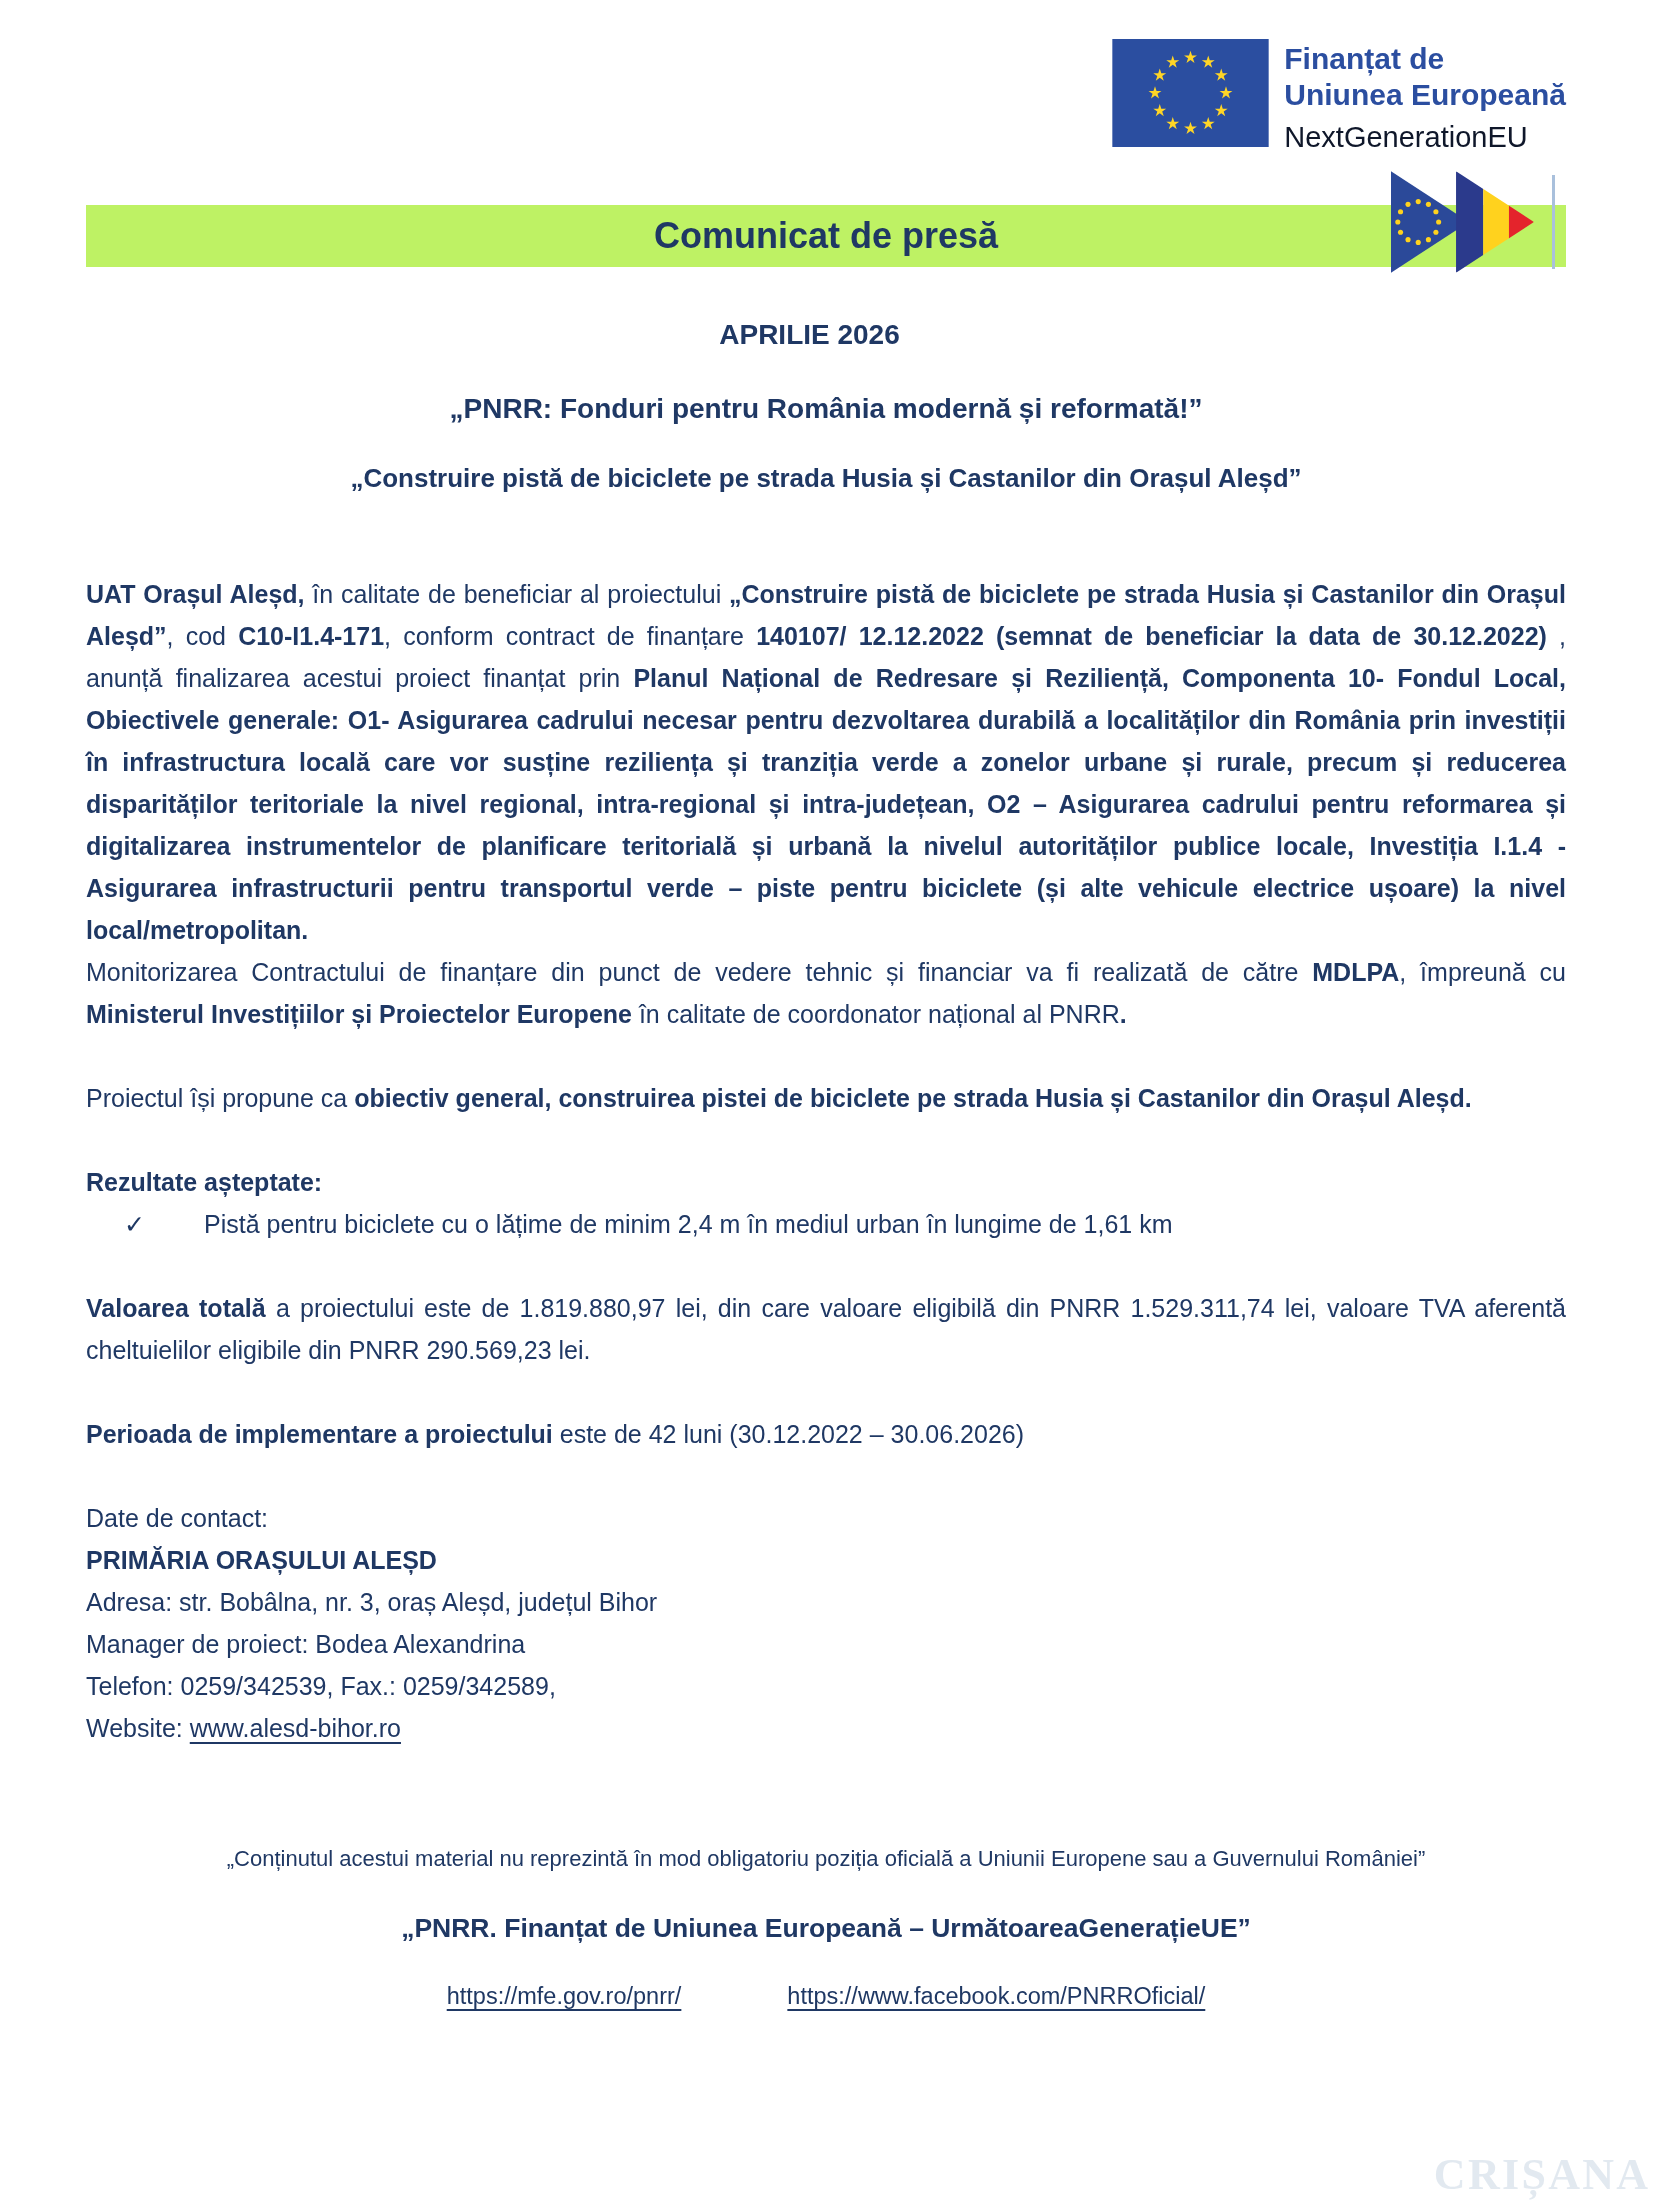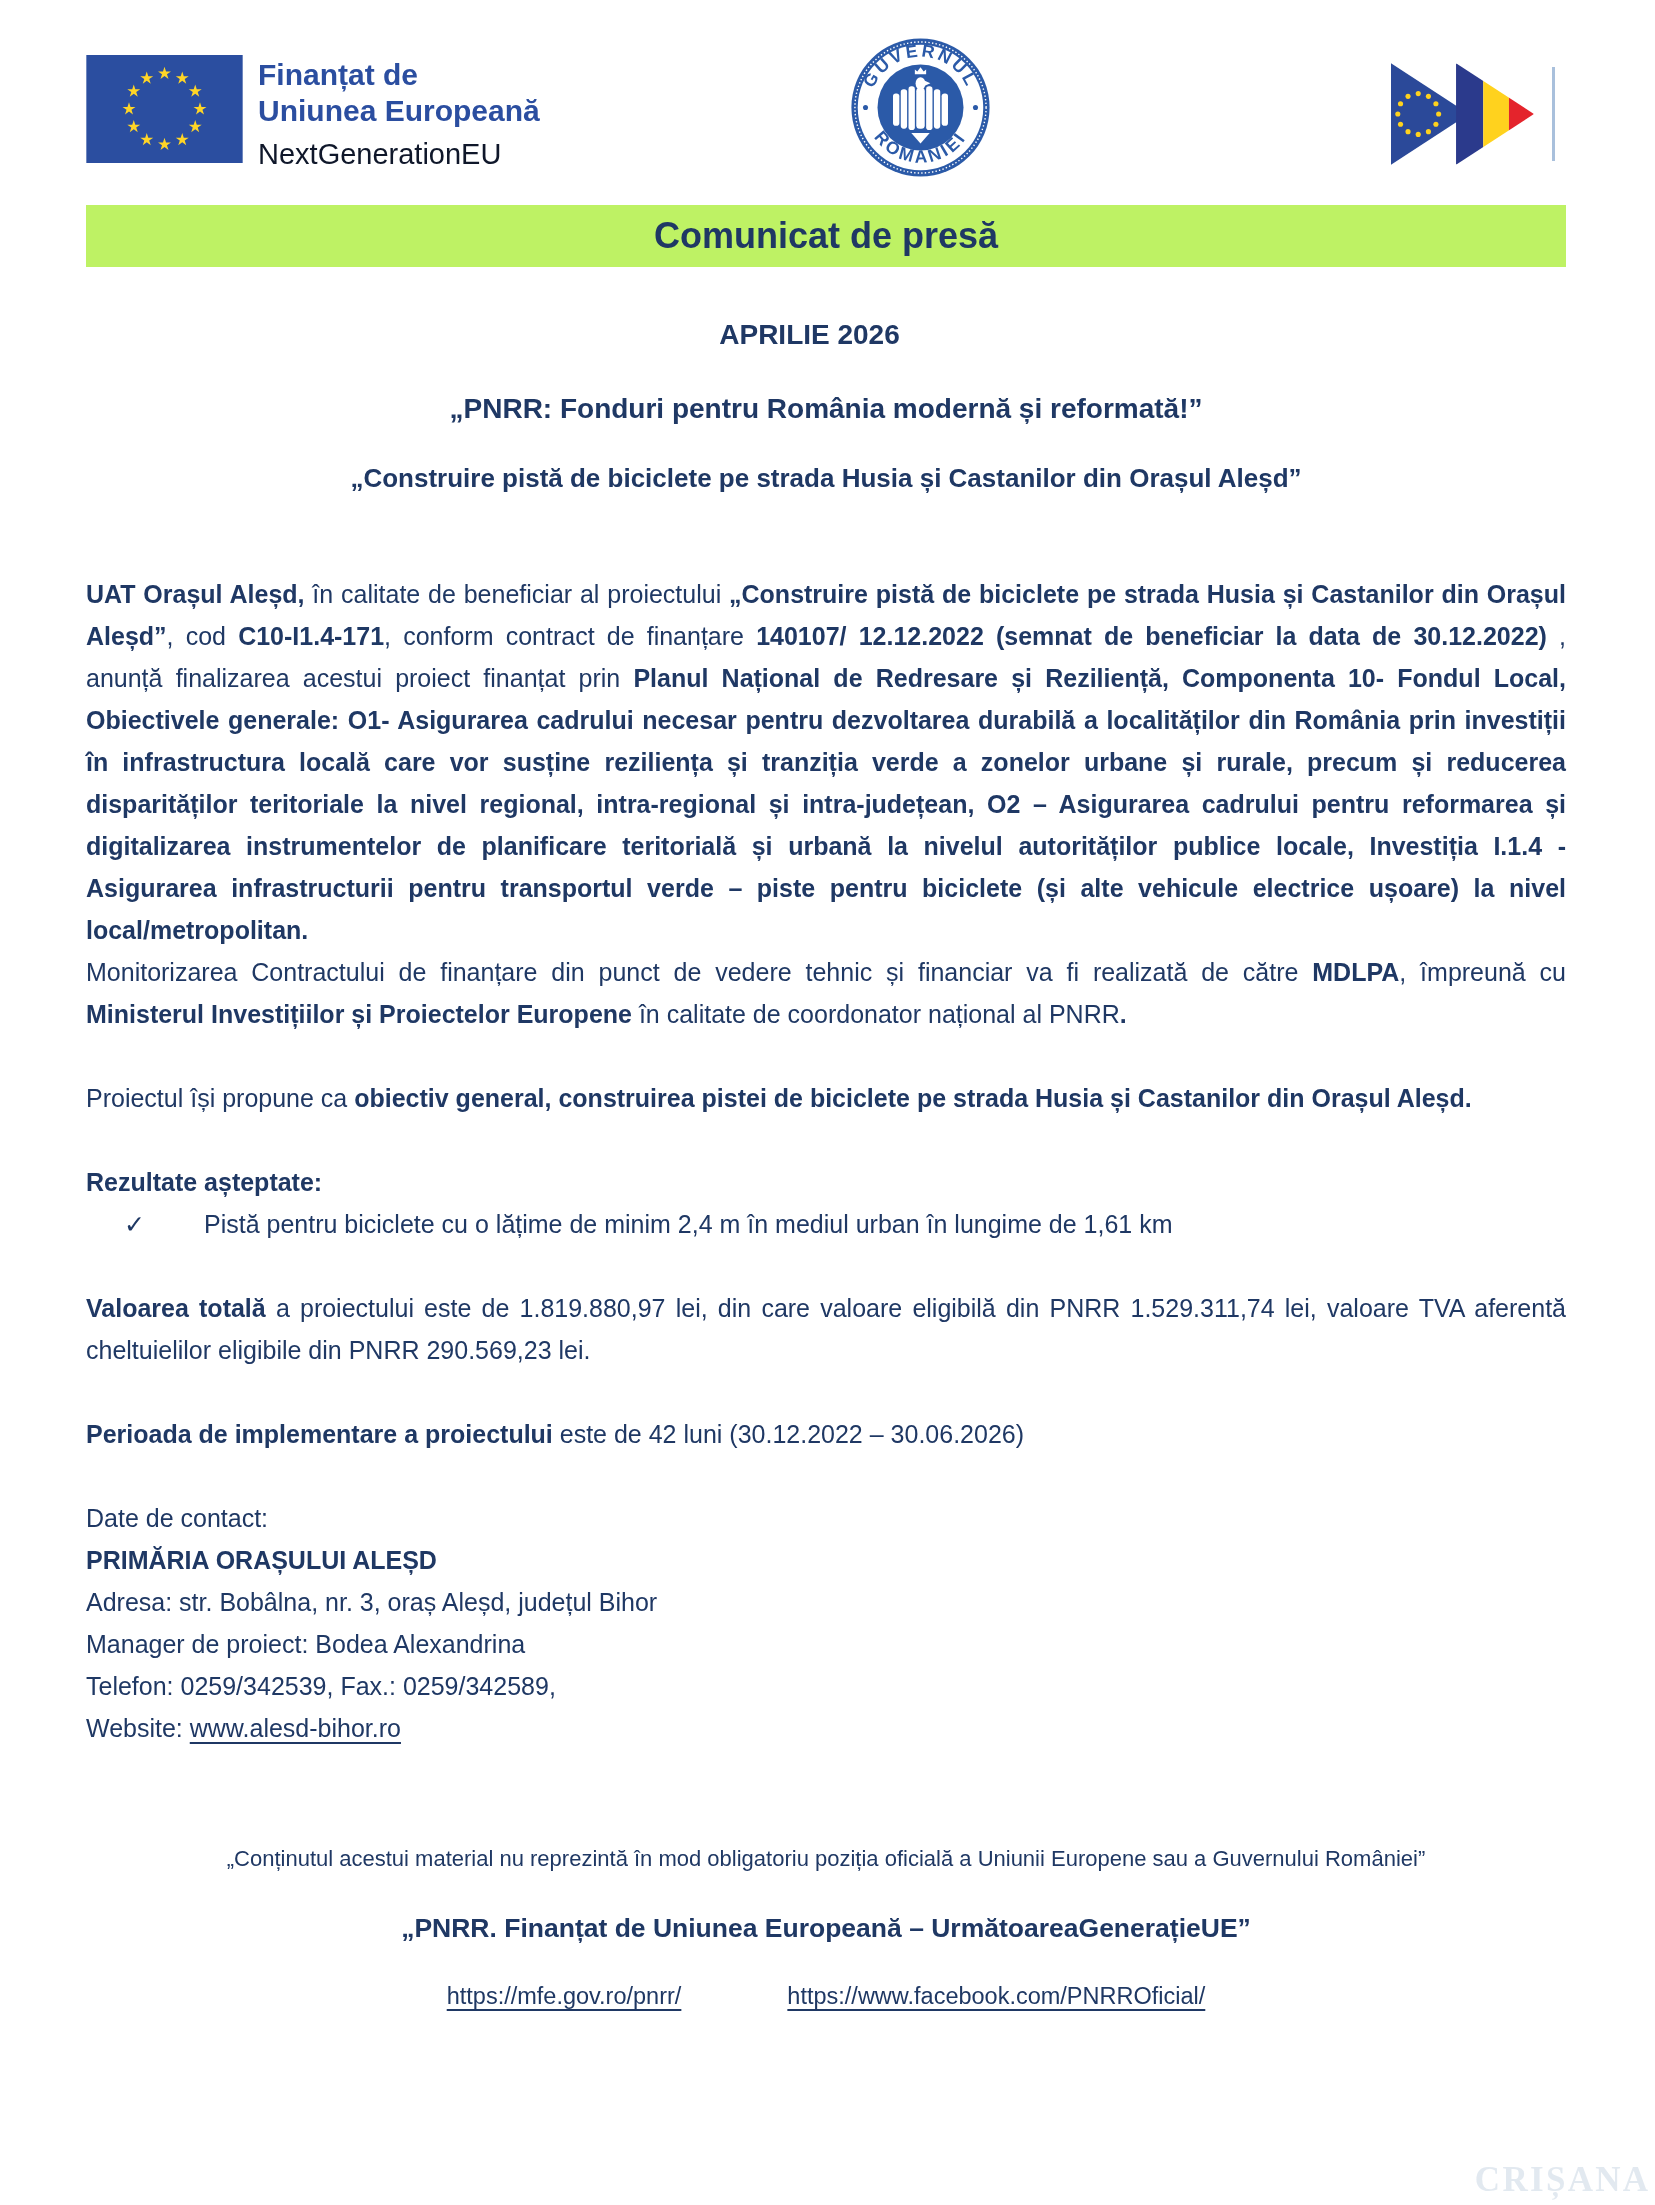--- a/index.html
+++ b/index.html
@@ -3,21 +3,21 @@
 <meta charset="utf-8">
 <style>
   html,body{margin:0;padding:0;background:#ffffff;}
   body{
     width:1655px;height:2205px;position:relative;overflow:hidden;
     font-family:"Liberation Sans",sans-serif;color:#1F3864;
   }
   .page{box-sizing:border-box;width:1655px;height:2205px;padding:27px 89px 0 86px;position:relative;}
 
   
-  .header{display:flex;justify-content:space-between;align-items:center;height:161px;}
+  .header{display:flex;justify-content:space-between;align-items:flex-end;height:161px;flex-direction:column;}
   .eu-logo{display:flex;gap:15px;margin-top:12px;}
   .eu-flag{width:157px;height:108px;display:block;}
   .eu-text{padding-top:1.5px;}
   .eu-l1{font-weight:bold;color:#2B4EA0;font-size:30px;line-height:36px;}
   .eu-l3{color:#0f172a;font-size:29px;line-height:35px;margin-top:7.6px;}
   .seal{width:141px;height:141px;display:block;margin-right:91px;}
   .seal-text{font-size:25px;font-weight:bold;letter-spacing:4px;fill:#2B5AA8;}
   .pnrr-logo{display:flex;align-items:center;margin-top:13.7px;}
   .pnrr-arrows{width:155px;height:106px;display:block;}
   .pnrr-sep{width:3px;height:94px;background:#A9C0DC;margin:0 10.6px 0 6px;}
@@ -40,21 +40,21 @@
   a{color:#1F3864;text-decoration:underline;text-underline-offset:4.6px;}
   .contact div{font-size:25px;line-height:42px;}
   .contact .b{font-weight:bold;}
 
   
   .foot-note{margin-top:97px;text-align:center;font-size:22px;}
   .foot-slogan{margin-top:41px;text-align:center;font-size:26.5px;font-weight:bold;}
   .foot-links{margin-top:39px;display:flex;justify-content:center;gap:106px;font-size:23.5px;}
   .watermark{
     position:absolute;right:4.6px;bottom:4.6px;
-    font-family:"Liberation Serif",serif;font-size:35px;letter-spacing:2.3px;
+    font-family:"Liberation Serif",serif;font-size:44px;letter-spacing:2.3px;
     color:rgba(190,206,222,0.45);font-weight:bold;text-align:center;
   }
 </style>
 </head>
 <body>
 
 <div class="page">
 
   <div class="header">
 

